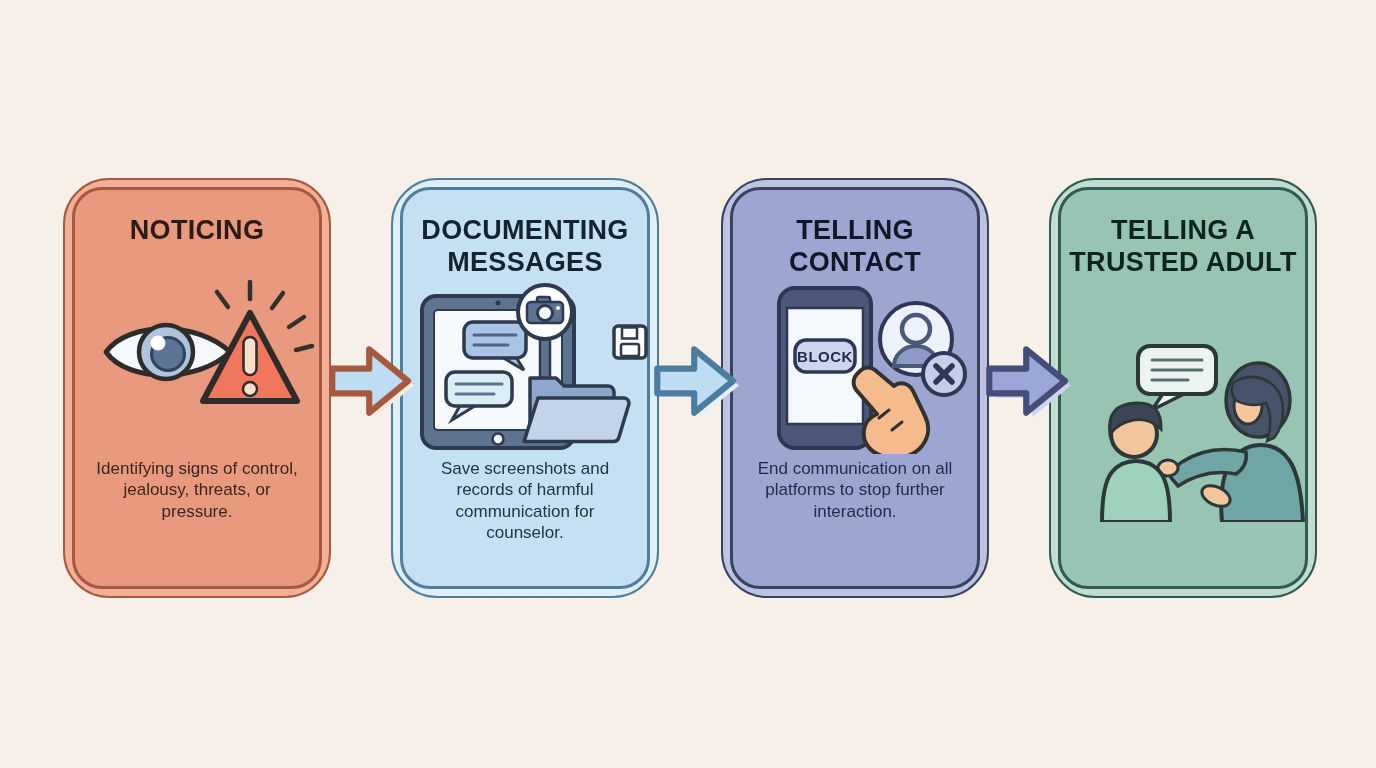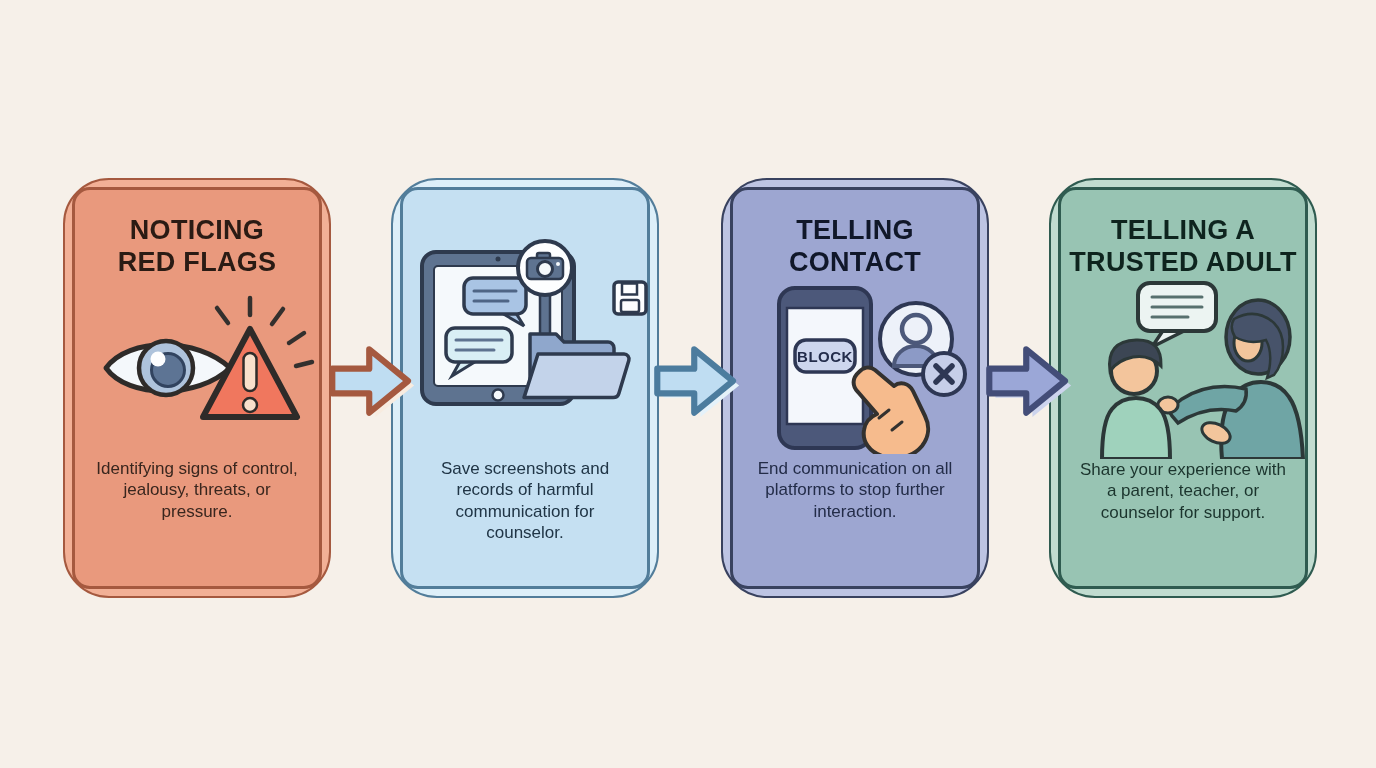--- a/index.html
+++ b/index.html
@@ -8,21 +8,21 @@
     background:#F6F0E9;
     font-family:"Liberation Sans",sans-serif;
   }
   .card{
     position:absolute;top:178px;width:268px;height:420px;
     box-sizing:border-box;border-radius:46px;
     background:var(--edge);border:2px solid var(--line);
     padding:7px;z-index:1;
   }
   .card-inner{
-    width:100%;height:100%;box-sizing:border-box;border-radius:18px;
+    width:100%;height:100%;box-sizing:border-box;border-radius:30px;
     background:var(--fill);border:3px solid var(--line);
     display:flex;flex-direction:column;align-items:center;
   }
   .card-title{
     margin:24px 0 0;text-align:center;font-weight:bold;
     font-size:27px;line-height:1.2;letter-spacing:.3px;
     color:var(--title);
   }
   .card-title span{display:block;white-space:nowrap;}
   .card-icon{
@@ -39,21 +39,20 @@
   .c1{left:63px;} .c2{left:391px;} .c3{left:721px;} .c4{left:1049px;}
   .a1{left:327px;} .a2{left:652px;} .a3{left:984px;}
 </style>
 </head>
 <body style="background: rgb(246, 240, 233);">
 
 <div class="card c1" style="--fill: #E9997D; --edge: #F2B096; --line: #A5593F; --title: #2A1B14; --desc: #39261E;">
   <div class="card-inner">
     <h2 class="card-title">
       <span>NOTICING</span>
-      <span>RED FLAGS</span>
     </h2>
     <div class="card-icon">
       <svg width="215" height="150" viewBox="0 0 215 150">
         <g stroke="#33302E" stroke-width="4.5" stroke-linecap="round">
           <path d="M150 22 L150 5"></path>
           <path d="M128 30 L117 15"></path>
           <path d="M172 31 L183 16"></path>
           <path d="M189 50 L204 40"></path>
           <path d="M196 73 L212 69"></path>
         </g>
@@ -69,20 +68,24 @@
           <circle cx="150" cy="112" r="7" fill="#F8DFCB" stroke="#2E2B29" stroke-width="2.5"></circle>
         </g>
       </svg>
     </div>
     <p class="card-desc">Identifying signs of control, jealousy, threats, or pressure.</p>
   </div>
 </div>
 
 <div class="card c2" style="--fill: #C5E0F2; --edge: #DDEFF9; --line: #527D9A; --title: #14232F; --desc: #203546;">
   <div class="card-inner">
+    <h2 class="card-title">
+      <span>DOCUMENTING</span>
+      <span>MESSAGES</span>
+    </h2>
     <div class="card-icon">
       <svg width="235" height="172" viewBox="0 0 235 172">
         <g>
           <rect x="4" y="14" width="152" height="152" rx="14" fill="#5E7390" stroke="#2E3A4E" stroke-width="4"></rect>
           <rect x="16" y="28" width="128" height="120" rx="4" fill="#F5F9FC" stroke="#2E3A4E" stroke-width="2"></rect>
           <circle cx="80" cy="21" r="2.5" fill="#2E3A4E"></circle>
           <circle cx="80" cy="157" r="5.5" fill="#F5F9FC" stroke="#2E3A4E" stroke-width="2.5"></circle>
         </g>
         <g>
           <path d="M96 72 L106 88 L82 74 Z" fill="#A9C4E4" stroke="#2E3A4E" stroke-width="3"></path>
@@ -172,21 +175,20 @@
           <ellipse cx="92" cy="126" rx="10" ry="8" fill="#F3C59C" stroke="#2C3838" stroke-width="3"></ellipse>
           <ellipse cx="140" cy="154" rx="15" ry="9" transform="rotate(25 140 154)" fill="#F3C59C" stroke="#2C3838" stroke-width="3"></ellipse>
         </g>
         <g>
           <path d="M26 180 q0 -38 10 -50 q9 -11 24 -11 q15 0 24 11 q10 12 10 50 z" fill="#9FD2BC" stroke="#2C3838" stroke-width="4"></path>
           <circle cx="58" cy="92" r="23" fill="#F3C59C" stroke="#2C3838" stroke-width="4"></circle>
           <path d="M34 92 q-4 -30 26 -31 q26 -1 25 26 q-12 -12 -28 -9 q-15 3 -23 14 z" fill="#3C4654" stroke="#2C3838" stroke-width="3"></path>
         </g>
       </svg>
     </div>
-    <p class="card-desc">Share your experience with a parent, teacher, or counselor for support.</p>
   </div>
 </div>
 
 <svg class="arrow a1" viewBox="0 0 100 100" style="--afill: #BFDDF2; --astroke: #A5593F; --aglow: #F8ECE0;">
   <path d="M6 36 L48 36 L48 14 L92 50 L48 86 L48 64 L6 64 Z" transform="translate(7,5)" style="fill:var(--aglow)"></path>
   <path d="M6 36 L48 36 L48 14 L92 50 L48 86 L48 64 L6 64 Z" style="fill:var(--afill);stroke:var(--astroke)" stroke-width="7" stroke-linejoin="round"></path>
 </svg>
 <svg class="arrow a2" viewBox="0 0 100 100" style="--afill: #BFDDF2; --astroke: #4C7C9E; --aglow: #E5F2FA;">
   <path d="M6 36 L48 36 L48 14 L92 50 L48 86 L48 64 L6 64 Z" transform="translate(7,5)" style="fill:var(--aglow)"></path>
   <path d="M6 36 L48 36 L48 14 L92 50 L48 86 L48 64 L6 64 Z" style="fill:var(--afill);stroke:var(--astroke)" stroke-width="7" stroke-linejoin="round"></path>

